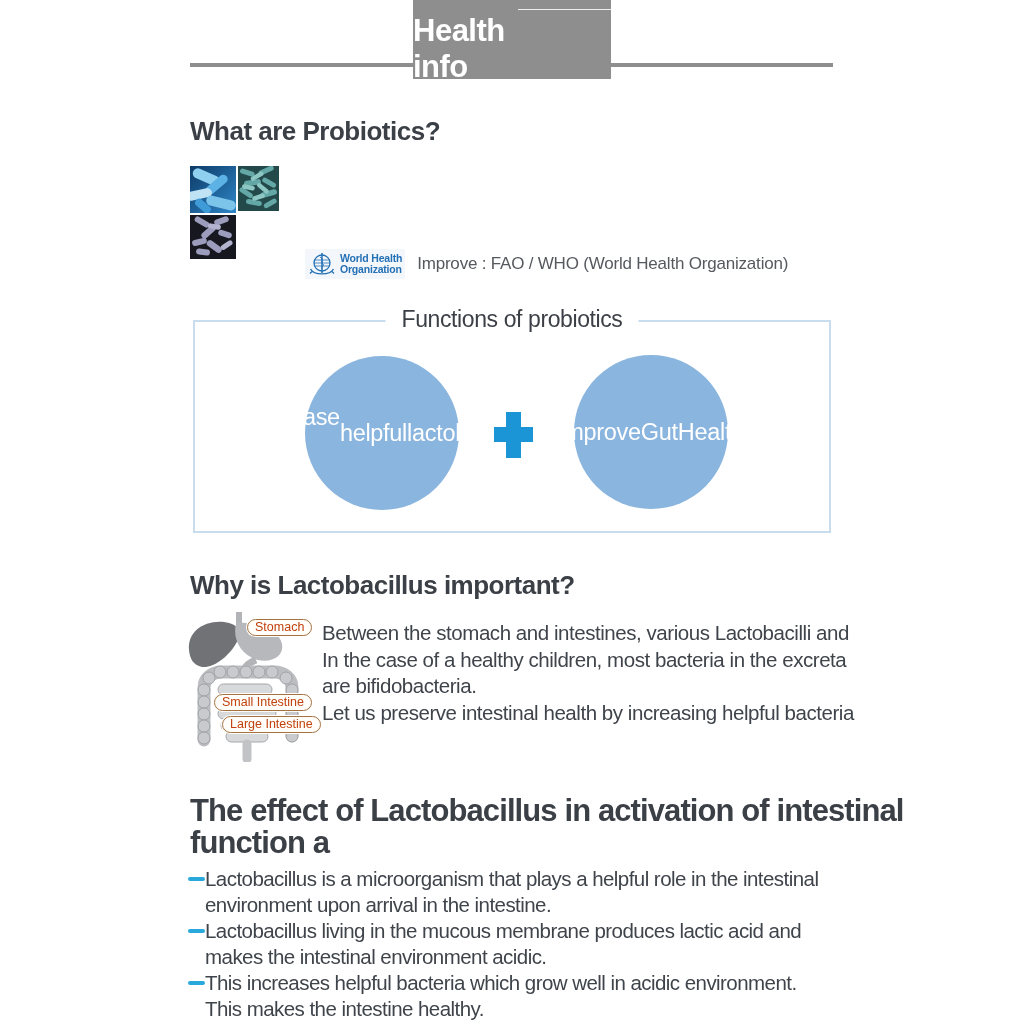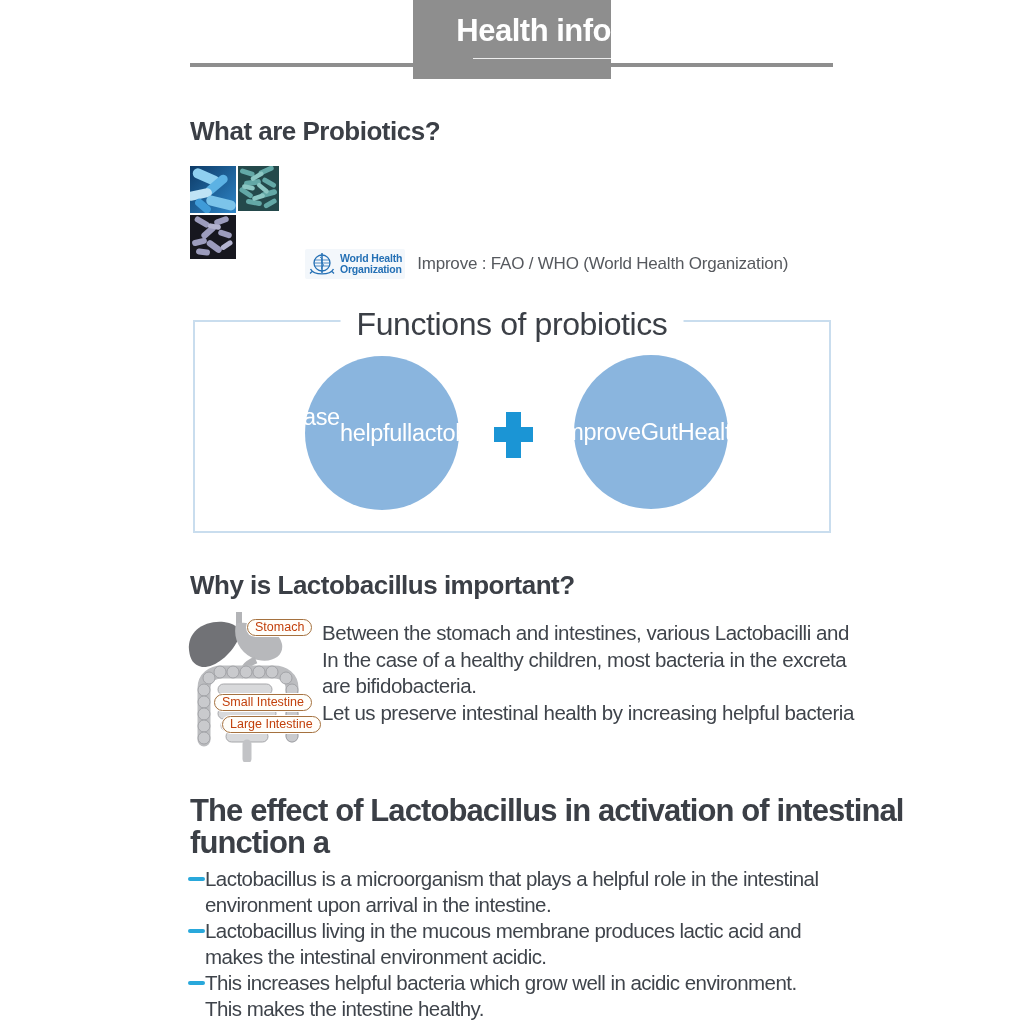--- a/index.html
+++ b/index.html
@@ -7,21 +7,21 @@
   .page {
     position:relative; width:1024px; height:1024px; background:#ffffff;
     font-family:"Liberation Sans","DejaVu Sans",sans-serif;
     color:var(--body-text,#3f444b); overflow:hidden;
   }
 
   
   .header-line { position:absolute; left:190px; top:63px; width:643px; height:4px;
     background:var(--header-gray,#8e8e8e); }
   .header-box { position:absolute; left:413px; top:0; width:198px; height:79px;
-    background:var(--header-gray,#8e8e8e); display:flex; flex-direction:column; align-items:flex-end; }
+    background:var(--header-gray,#8e8e8e); display:flex; flex-direction:row; align-items:flex-start; }
   .header-title { margin-top:13px; font-size:31px; font-weight:bold; color:#ffffff; letter-spacing:-0.5px; }
   .header-underline { margin-top:9px; width:138px; height:1px; background:rgba(255,255,255,0.85); }
 
   
   .h2 { position:absolute; left:190px; font-size:26px; font-weight:bold;
     color:var(--heading-text,#3b3f46); letter-spacing:-0.5px; white-space:nowrap; }
   .line { white-space:nowrap; }
 
   
   .bact { position:absolute; overflow:hidden; }
@@ -30,21 +30,21 @@
   .who-row { position:absolute; left:305px; top:247px; height:33px; display:flex; align-items:center; }
   .who-badge { display:flex; align-items:center; background:#f3f7fb; padding:1px 3px; border-radius:2px; }
   .who-text { margin-left:4px; font-size:10.5px; font-weight:bold; line-height:11px;
     color:var(--who-blue,#2470b5); letter-spacing:-0.2px; }
   .source { margin-left:12px; font-size:17px; color:var(--source-text,#56595e); letter-spacing:-0.2px; white-space:nowrap; }
 
   
   .func-box { position:absolute; left:193px; top:320px; width:638px; height:213px;
     border:2px solid var(--box-border,#c9ddee); }
   .func-title { position:absolute; top:-16px; left:50%; transform:translateX(-50%);
-    background:#ffffff; padding:0 16px; font-size:32px; color:var(--heading-text,#3b3f46);
+    background:#ffffff; padding:0 16px; font-size:23px; color:var(--heading-text,#3b3f46);
     letter-spacing:-0.4px; white-space:nowrap; }
   .circle { position:absolute; width:154px; height:154px; border-radius:50%;
     background:var(--circle-blue,#8ab5de); display:flex; flex-direction:row;
     align-items:center; justify-content:center; text-align:center;
     color:#ffffff; font-size:23.5px; line-height:31px; letter-spacing:-0.3px; }
   .circle-left { left:110px; top:34px; }
   .circle-right { left:379px; top:33px; }
   .plus { position:absolute; left:299px; top:90px; width:39px; height:46px; }
   .plus .pv { position:absolute; left:12px; top:0; width:15px; height:46px; background:var(--plus-blue,#1b95d5); }
   .plus .ph { position:absolute; left:0; top:15px; width:39px; height:15px; background:var(--plus-blue,#1b95d5); }

